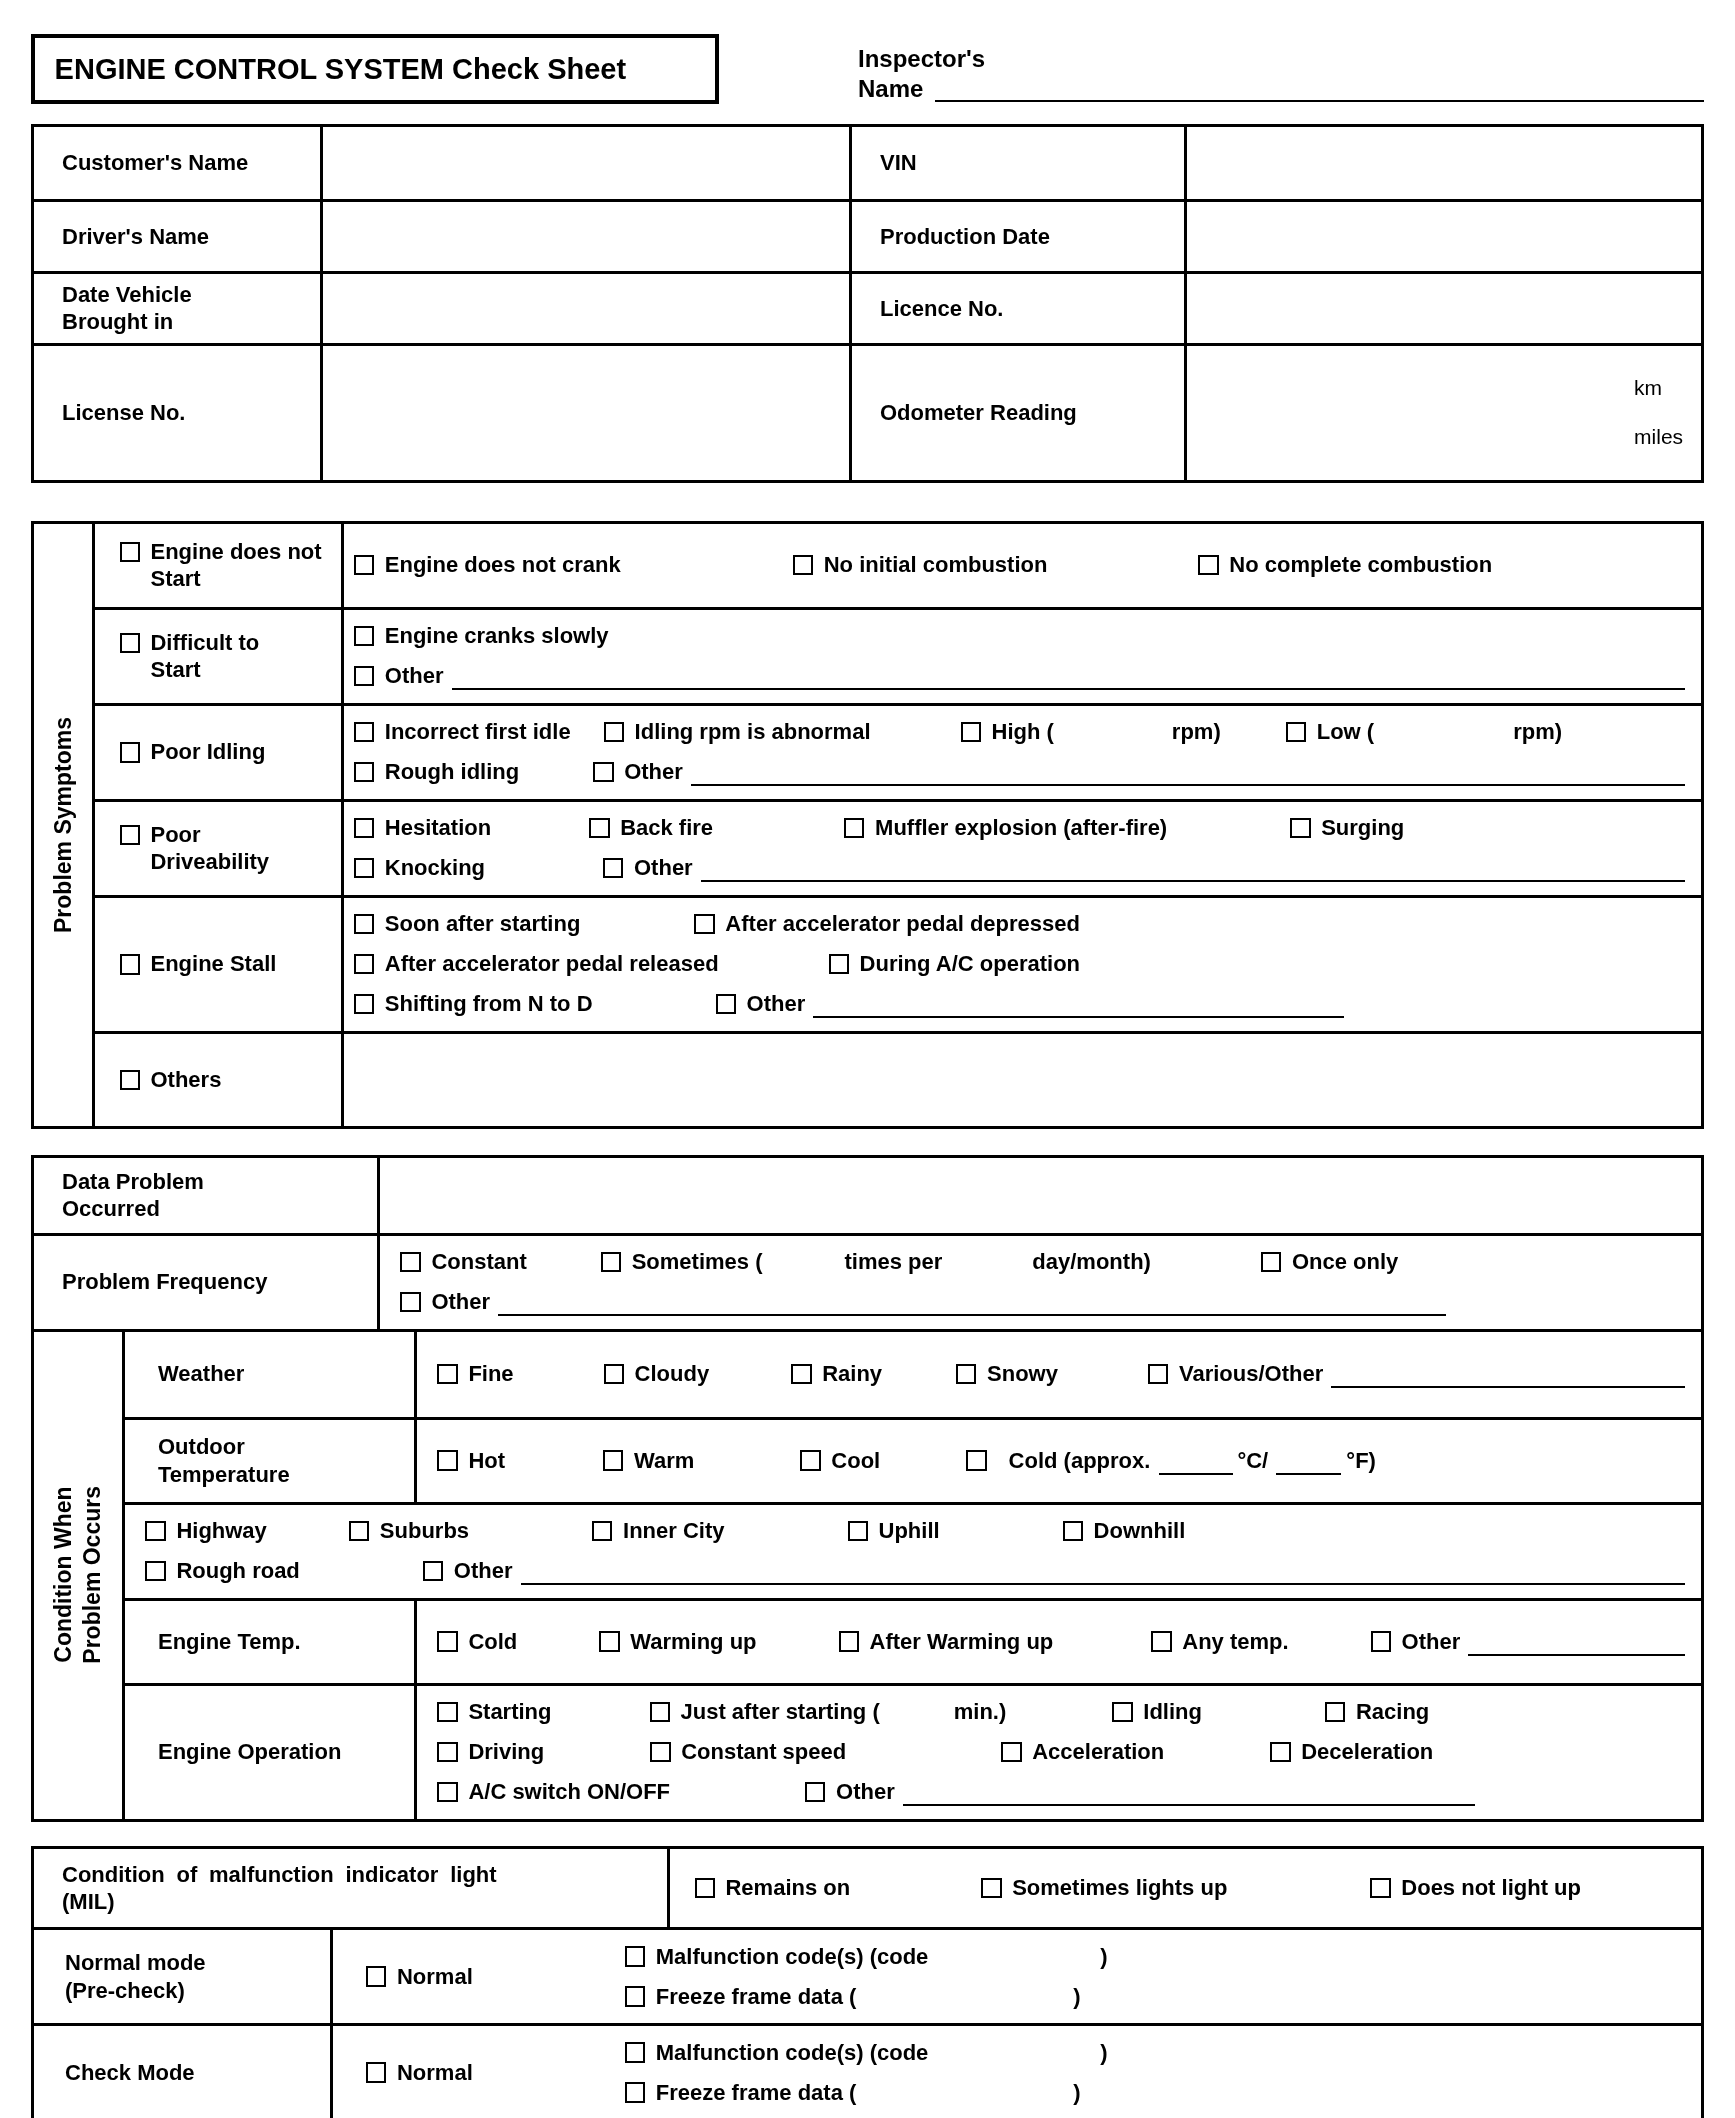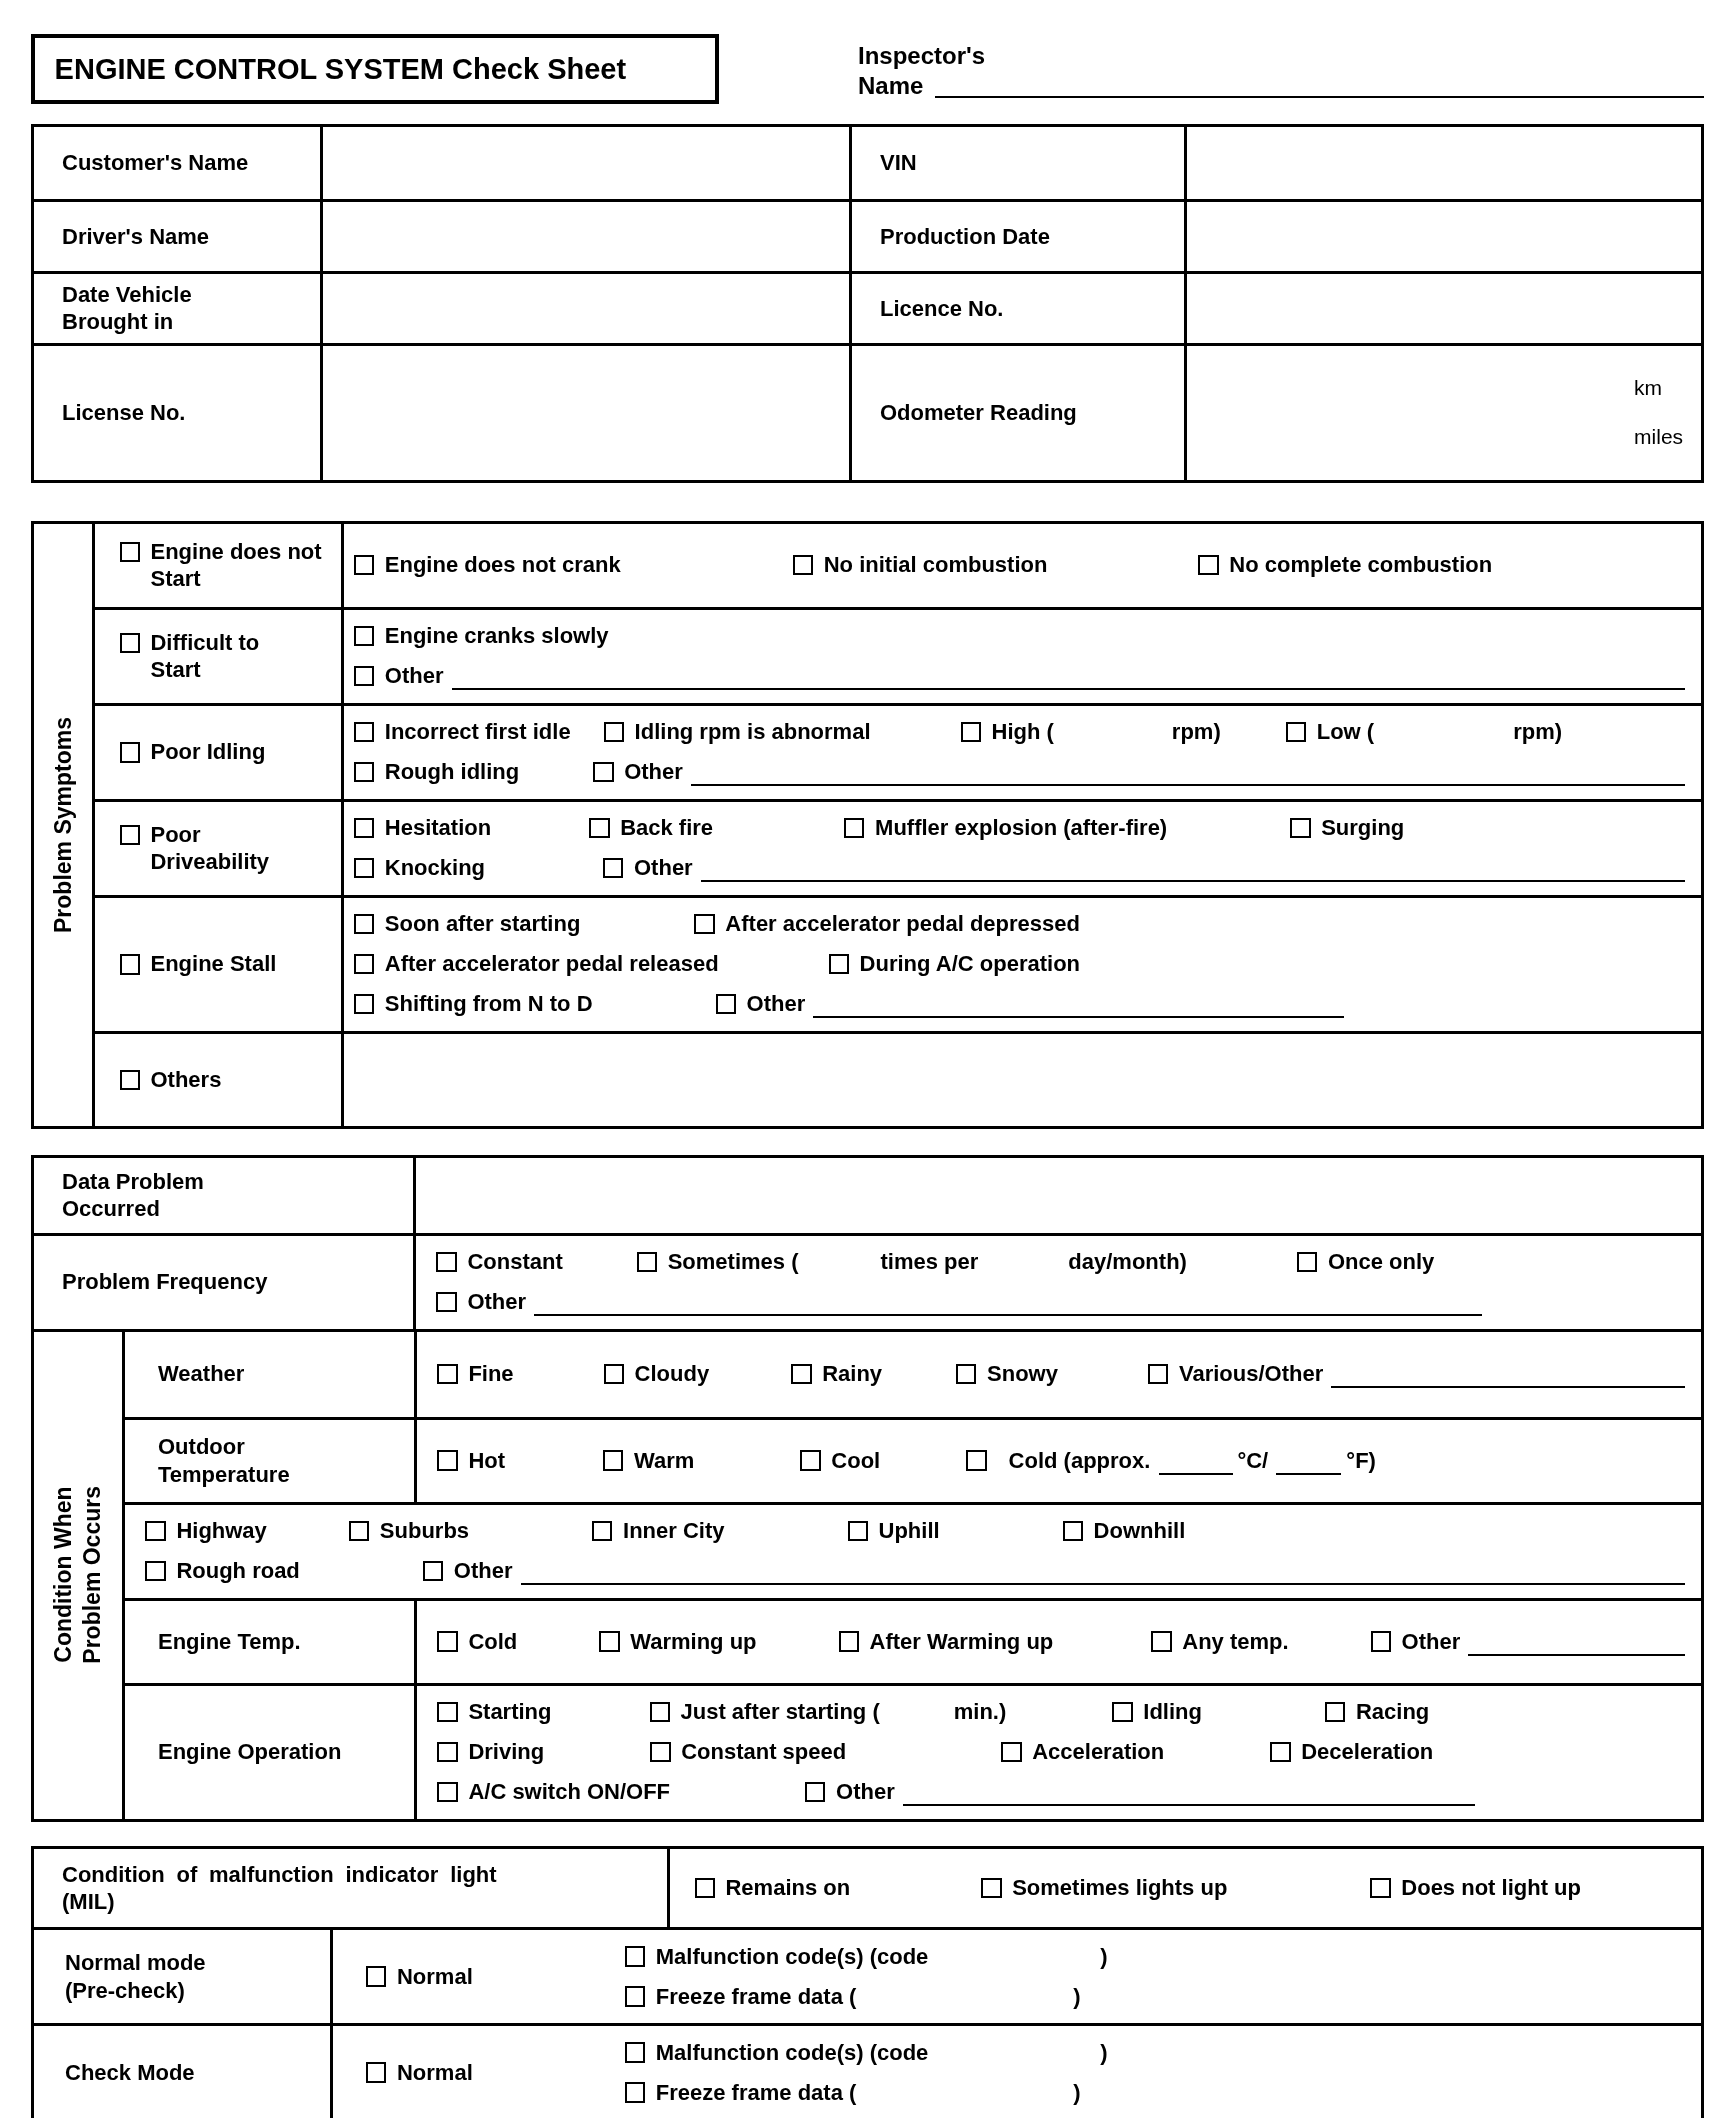--- a/index.html
+++ b/index.html
@@ -5,21 +5,21 @@
   *{box-sizing:border-box;margin:0;padding:0}
   html,body{background:#fff}
   body{
     width:1735px;height:2119px;overflow:hidden;
     font-family:"Liberation Sans","DejaVu Sans",sans-serif;
     color:#000;font-weight:700;font-size:22px;line-height:1.25;
   }
   .page{padding:34px 31px 0 31px}
 
   
-  .header{display:flex;align-items:center}
+  .header{display:flex;align-items:flex-end}
   .title-box{border:4.1px solid #000;width:688px;padding:13px 19.6px;font-size:29px;white-space:nowrap}
   .inspector{flex:1;margin-left:139px;font-size:24px;padding-top:3.3px}
   .insp-row{display:flex;align-items:flex-end}
   .fill-line{flex:1;border-bottom:2.5px solid #000;margin-left:11.4px;margin-bottom:2.5px;height:1em}
 
   
   .info-table{border:3.3px solid #000;margin-top:19.6px;display:grid;grid-template-columns:286px 529px 335px 1fr}
   .info-table>div{min-height:72px;display:flex;align-items:center;padding:6.5px 13px 6.5px 28px;border-top:3.3px solid #000;border-left:3.3px solid #000;white-space:pre-line}
   .info-table>div:nth-child(-n+4){border-top:none}
   .info-table>div:nth-child(4n+1){border-left:none}
@@ -48,21 +48,21 @@
   .cat-cell{width:249px;border-right:3.3px solid #000;display:flex;align-items:center;padding:6.5px 6.5px 6.5px 24.5px;flex:0 0 auto}
   .cat-cell .cbline{min-height:0;align-items:flex-start}
   .cat-cell .cb{margin-top:4.1px}
   .cat-cell .seg-t{flex:0 1 auto}
   .content-cell{flex:1;display:flex;flex-direction:column;justify-content:center;padding:6.5px 13px 6.5px 9.8px;min-width:0}
 
   
   .occ{margin-top:26px;display:flex;flex-direction:column}
   .occ-top-row{display:flex;min-height:75px}
   .occ-top-row + .occ-top-row{border-top:3.3px solid #000}
-  .occ-lbl{width:382px;border-right:3.3px solid #000;display:flex;align-items:center;padding:8.2px 8.2px 8.2px 28px;white-space:pre-line;flex:0 0 auto}
+  .occ-lbl{width:346px;border-right:3.3px solid #000;display:flex;align-items:center;padding:8.2px 8.2px 8.2px 28px;white-space:pre-line;flex:0 0 auto}
   .occ-content{flex:1;display:flex;flex-direction:column;justify-content:center;padding:6.5px 13px 6.5px 20.4px;min-width:0}
   .occ-bottom{display:flex;border-top:3.3px solid #000}
   .occ-strip{width:91px}
   .occ-rows{flex:1;display:flex;flex-direction:column;min-width:0}
   .occ-row{display:flex;min-height:85px}
   .occ-row + .occ-row{border-top:3.3px solid #000}
   .occ-cat{width:292px;border-right:3.3px solid #000;display:flex;align-items:center;padding:8.2px 8.2px 8.2px 33px;white-space:pre-line;flex:0 0 auto}
 
   
   .mil{margin-top:24.5px}

